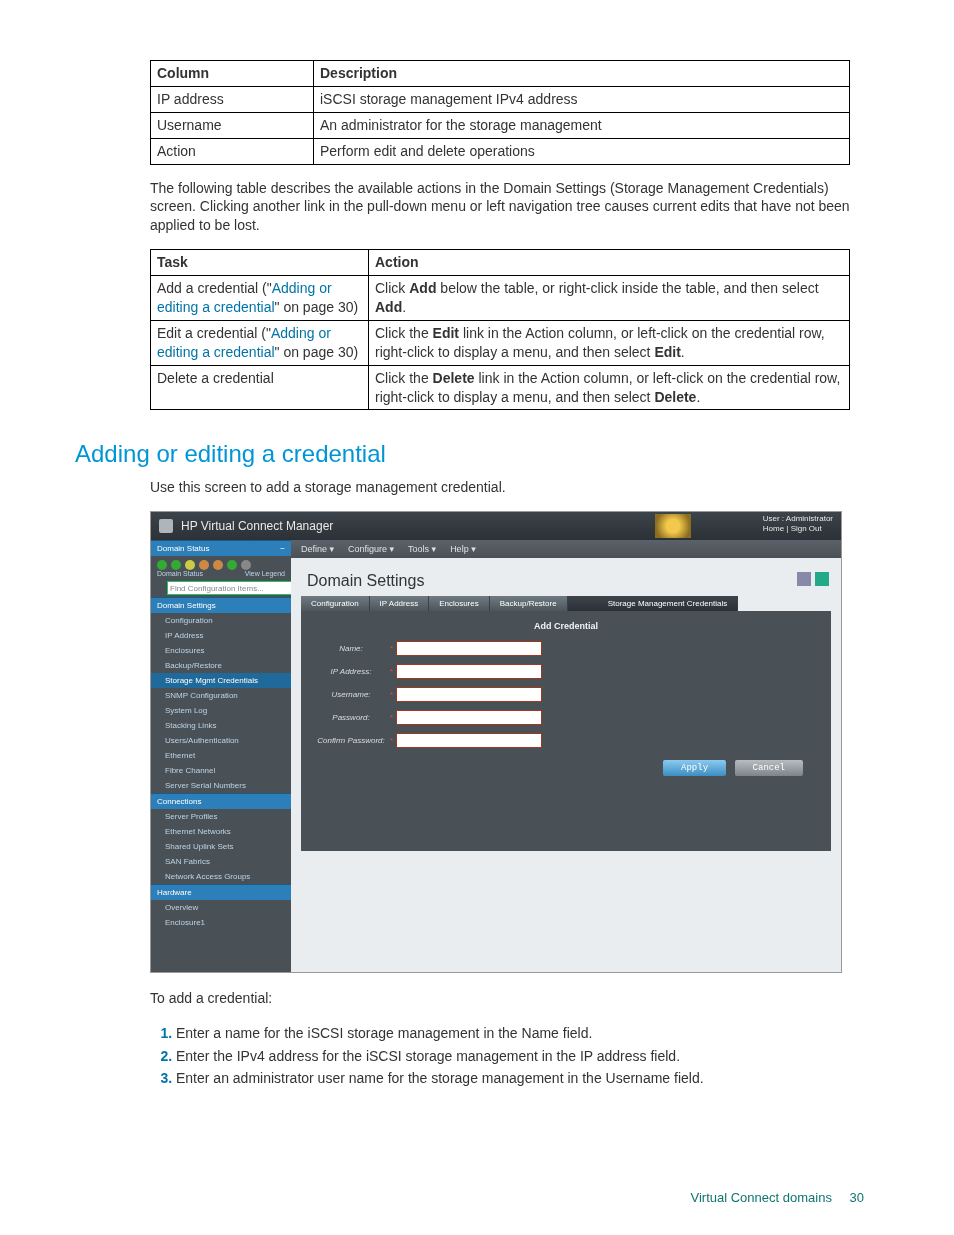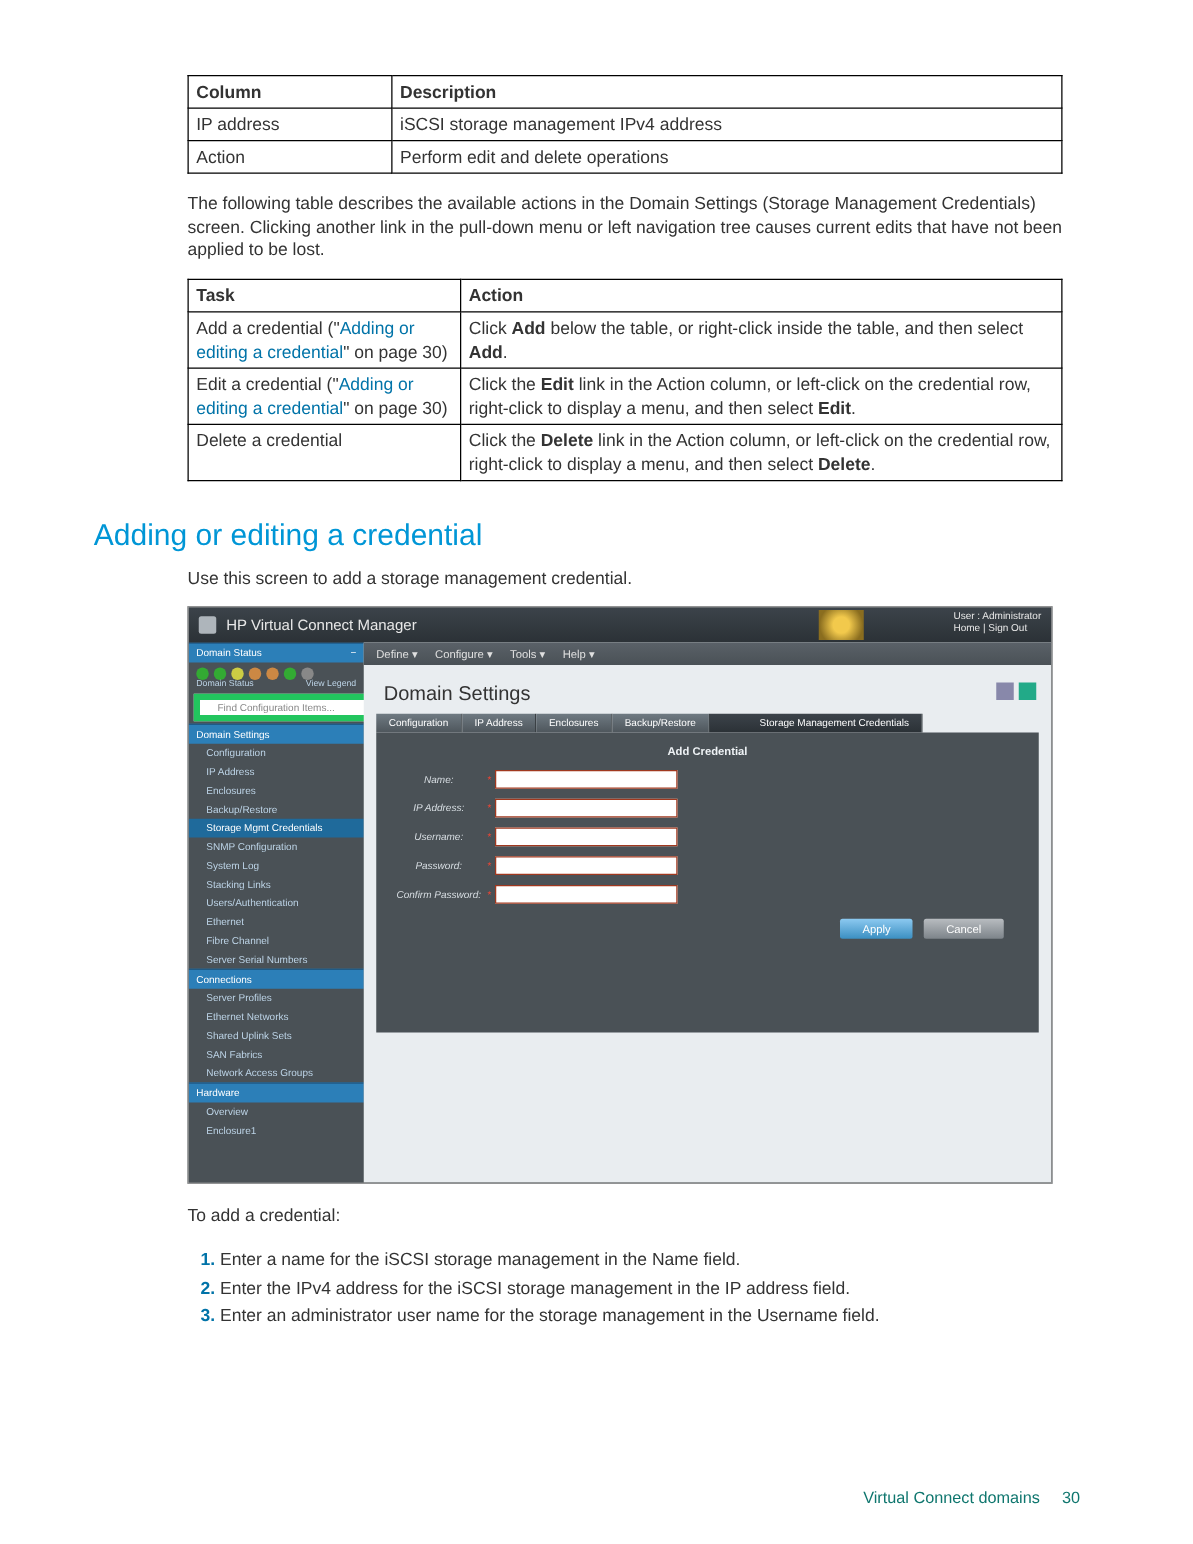--- a/index.html
+++ b/index.html
@@ -83,58 +83,62 @@
   .vcm-award { position: absolute; right: 150px; top: 2px; width: 36px; height: 24px; background: radial-gradient(circle,#f2c94c 30%,#8a6d1f 80%); }
   .vcm-body { display: flex; height: calc(100% - 28px); }
   .vcm-sidebar { width: 140px; background: #4a5156; font-size: 8px; }
   .vcm-main { flex: 1; background: #e9edf0; color: #333; position: relative; }
   .sb-section {
     background: #2c7fb8; color: #fff; padding: 3px 6px; border-top: 1px solid #1f5a85;
     display:flex; justify-content:space-between; align-items:center;
   }
   .sb-item { padding: 3px 6px 3px 14px; color: #bcd3e6; }
   .sb-item.active { background: #1f6a9b; color: #fff; }
-  .sb-search { width: 128px; margin: 2px 4px; height: 12px; background:#fff; border:5px solid #22c55e; color:#888; padding:0 14px; display:flex; align-items:center; }
+  .sb-search { width: 128px; margin: 2px 16px; height: 12px; background:#fff; border:1px solid #22c55e; color:#888; padding:0 2px; display:flex; align-items:center; }
   .sb-icons { display:flex; gap:4px; padding:4px 6px 0 6px; flex-wrap:wrap; }
   .sb-icons span { width:10px; height:10px; border-radius:50%; display:inline-block; }
   .sb-legend { color:#bcd3e6; font-size:7px; padding:0 6px 2px 6px; display:flex; justify-content:space-between; }
   .vcm-menubar {
     height: 18px; background: linear-gradient(#5a6168,#4a5156);
     color:#e0e0e0; display:flex; align-items:center; gap:14px;
     padding:0 10px; font-size:9px;
   }
   .vcm-title { font-size: 16px; font-weight: normal; color:#333; padding: 14px 12px 6px 16px; display:flex; justify-content:space-between; align-items:center; }
   .vcm-title .title-icons span { width:14px; height:14px; background:#88a; display:inline-block; margin-left:4px; }
   .vcm-tabs { display:flex; margin:0 10px; }
   .vcm-tab { padding:3px 10px; font-size:8px; color:#fff; background:linear-gradient(#6f7a82,#4e565c); border-right:1px solid #3a4044; }
   .vcm-tab.active { background:linear-gradient(#3c434a,#2b3136);padding-left:40px; }
   .vcm-panel { background:#4a5156; margin:0 10px 10px 10px; padding:10px 14px; color:#d7dde2; min-height:220px; position:relative; }
   .panel-title { text-align:center; font-weight:bold; font-size:9px; color:#eef2f5; margin-bottom:10px; }
   .frow { display:flex; align-items:center; font-size:8px; margin-bottom:8px; }
   .frow label { width:72px; text-align:center;font-style:italic; }
   .frow .req { color:#e43; margin:0 3px; }
   .frow input { width:140px; height:11px; border:1px solid #a0381f; background:#fff; }
   .vcm-btns { text-align:right; margin:12px 14px 0 0; }
-  .vcm-btn { display:inline-block; padding:3px 18px; font-size:9px; color:#fff; border-radius:2px; background:linear-gradient(#b8bcc0,#7d848a); margin-left:6px; }
+  .vcm-btn { display:inline-block; padding:3px 18px; font-size:9px; color:#fff; border-radius:2px; background:linear-gradient(#b8bcc0,#7d848a); margin-left:6px;font-family:Liberation Mono, monospace; }
   .vcm-btn.apply { background:linear-gradient(#8cc9f0,#3b8fc2); }
   .footer { position: absolute; bottom: 30px; right: 90px; font-size: 13px; color:#0f766e; }
   .footer .pnum { margin-left: 14px; }
 </style>
 </head>
 <body>
 
 <table class="doc-table">
   <tbody>
       <tr>
     <th style="width:150px">Column</th>
     <th>Description</th>
   </tr>
   <tr>
     <td>IP address</td>
     <td>iSCSI storage management IPv4 address</td>
+  </tr>
+  <tr>
+    <td>Username</td>
+    <td>An administrator for the storage management</td>
   </tr>
   <tr>
     <td>Action</td>
     <td>Perform edit and delete operations</td>
   </tr>
 </tbody>
   </table>
 
 <p class="body-para">The following table describes the available actions in the Domain Settings (Storage Management Credentials) screen. Clicking another link in the pull-down menu or left navigation tree causes current edits that have not been applied to be lost.</p>
 

